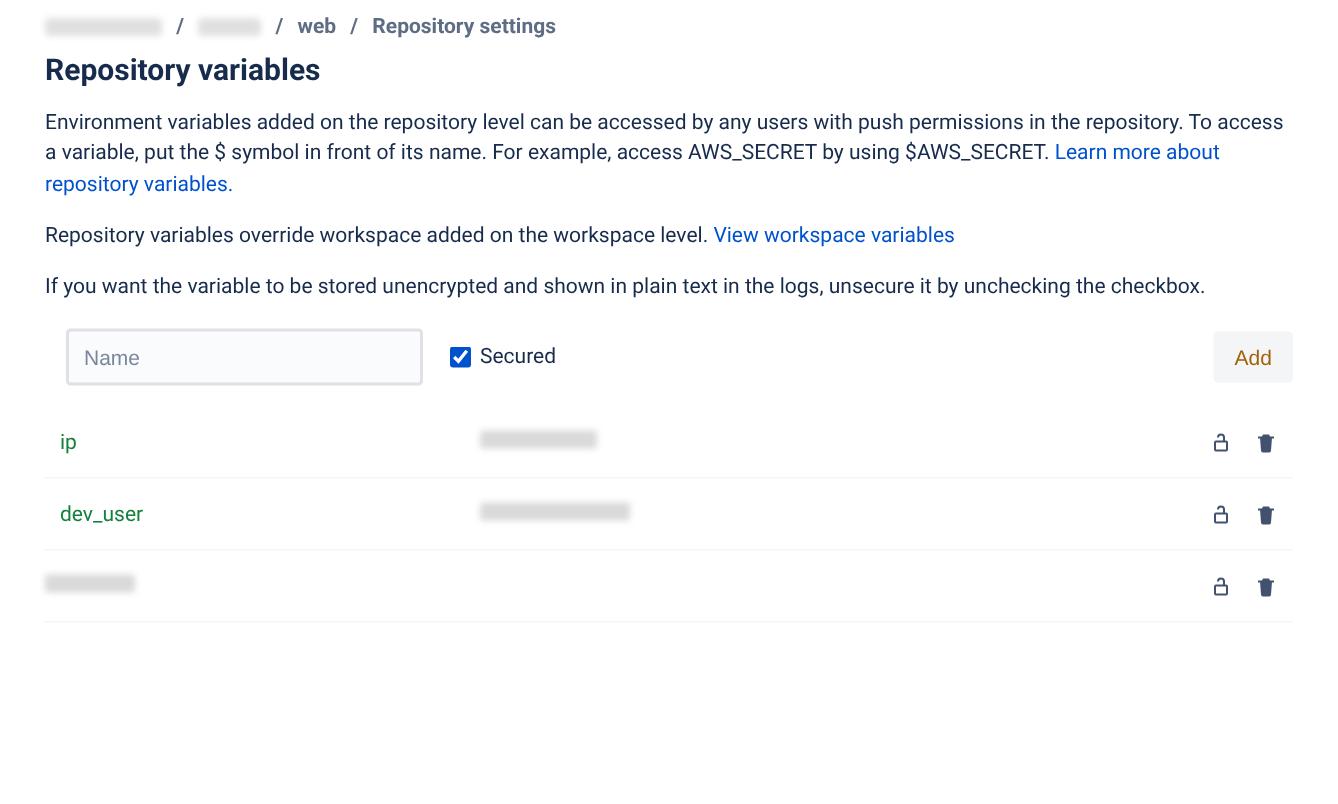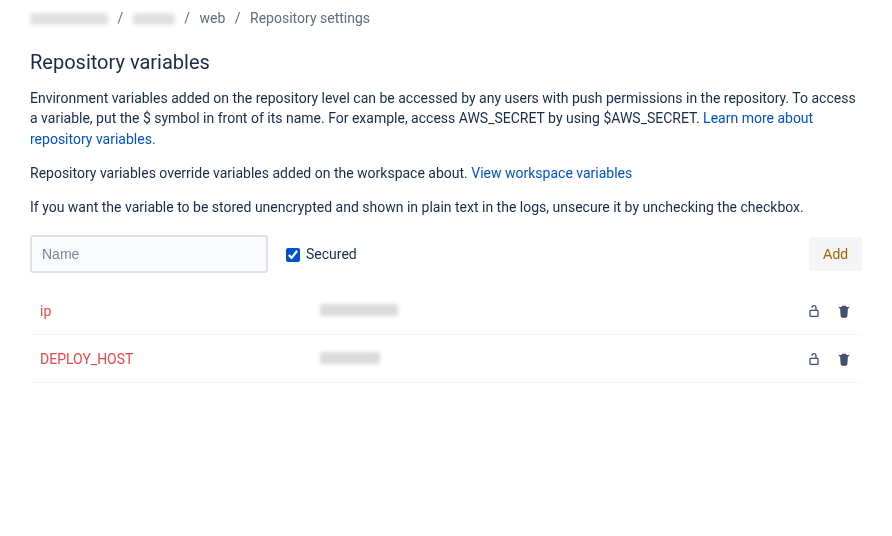--- a/index.html
+++ b/index.html
@@ -7,37 +7,38 @@
       font-family: -apple-system, BlinkMacSystemFont, "Segoe UI", Roboto, Helvetica, Arial, sans-serif;
       font-size: 14px;
       color: #172b4d;
       background: #fff;
       width: 892px;
       padding: 10px 30px 30px 30px;
     }
     .breadcrumb {
       font-size: 14px;
       color: #5e6c84;
-      margin-bottom: 24px;
+      margin-bottom: 8px;
+      font-weight: bold;
     }
     .breadcrumb .sep { margin: 0 6px; color: #5e6c84; }
     .breadcrumb .redact {
       display: inline-block;
       background: #e0e0e0;
       color: transparent;
       border-radius: 3px;
       filter: blur(2px);
       height: 12px;
       vertical-align: middle;
     }
     .r1 { width: 78px; }
     .r2 { width: 42px; }
     h1 {
       font-size: 20px;
-      font-weight: 400;
+      font-weight: 700;
       color: #172b4d;
       margin-bottom: 14px;
     }
     .intro p {
       font-size: 14px;
       color: #172b4d;
       line-height: 1.45;
       margin-bottom: 14px;
     }
     a.link { color: #0052cc; text-decoration: none; }
@@ -50,25 +51,26 @@
     }
     input.text-in {
       flex: 0 0 238px;
       height: 38px;
       padding: 8px 10px;
       border: 2px solid #dfe1e6;
       border-radius: 3px;
       font-size: 14px;
       color: #172b4d;
       background: #fafbfc;
+      margin-left: 14px;
     }
     input.text-in::placeholder { color: #7a869a; }
     .secured-wrap {
       display: flex;
-      align-items: flex-end;
+      align-items: center;
       gap: 6px;
       padding-left: 8px;
     }
     input[type=checkbox] {
       width: 14px; height: 14px;
       accent-color: #0052cc;
     }
     .spacer { flex: 1; }
     .add-btn {
       background: #f4f5f7;
@@ -85,21 +87,21 @@
     .var-row {
       display: flex;
       align-items: center;
       height: 48px;
       border-bottom: 1px solid #f4f5f7;
     }
     .var-name {
       flex: 0 0 290px;
       padding-left: 10px;
       font-size: 14px;
-      color: #ef4444;
+      color: #15803d;
     }
     .var-value {
       flex: 1;
       font-size: 14px;
       color: #172b4d;
     }
     .var-value .blurval {
       display: inline-block;
       background: #d9d9d9;
       color: transparent;
@@ -142,21 +144,21 @@
   <span>Repository settings</span>
 </div>
 
 <h1>Repository variables</h1>
 
 <div class="intro">
   <p>
     <span>Environment variables added on the repository level can be accessed by any users with push permissions in the repository. To access a variable, put the $ symbol in front of its name. For example, access AWS_SECRET by using $AWS_SECRET. </span><a class="link" href="#">Learn more about repository variables.</a>
   </p>
   <p>
-    <span>Repository variables override variables added on the workspace about. </span><a class="link" href="#">View workspace variables</a>
+    <span>Repository variables override workspace added on the workspace level. </span><a class="link" href="#">View workspace variables</a>
   </p>
   <p>If you want the variable to be stored unencrypted and shown in plain text in the logs, unsecure it by unchecking the checkbox.</p>
 </div>
 
 <div class="form-row">
   <input type="text" class="text-in" placeholder="Name" style="">
   <label class="secured-wrap">
     <input type="checkbox" checked="" style="">
     <span>Secured</span>
   </label>
@@ -175,21 +177,36 @@
           </svg>
 </button>
         <button class="icon-btn">
   <svg viewBox="0 0 24 24">
             <path d="M6 7h12l-1 13a2 2 0 0 1-2 2H9a2 2 0 0 1-2-2zM9 4h6l1 2h4v2H4V6h4z"></path>
           </svg>
 </button>
       </div>
     </div>
     <div class="var-row">
-      <div class="var-name">DEPLOY_HOST</div>
+      <div class="var-name">dev_user</div>
+      <div class="var-value"><span class="blurval bw2"></span></div>
+      <div class="var-actions">
+        <button class="icon-btn">
+  <svg viewBox="0 0 24 24">
+            <path d="M17 10h-1V7a4 4 0 0 0-8 0h2a2 2 0 1 1 4 0v3H7a2 2 0 0 0-2 2v7a2 2 0 0 0 2 2h10a2 2 0 0 0 2-2v-7a2 2 0 0 0-2-2zm0 9H7v-7h10z"></path>
+          </svg>
+</button>
+        <button class="icon-btn">
+  <svg viewBox="0 0 24 24">
+            <path d="M6 7h12l-1 13a2 2 0 0 1-2 2H9a2 2 0 0 1-2-2zM9 4h6l1 2h4v2H4V6h4z"></path>
+          </svg>
+</button>
+      </div>
+    </div>
+    <div class="var-row">
       <div class="var-value"><span class="blurval bw3"></span></div>
       <div class="var-actions">
         <button class="icon-btn">
   <svg viewBox="0 0 24 24">
             <path d="M17 10h-1V7a4 4 0 0 0-8 0h2a2 2 0 1 1 4 0v3H7a2 2 0 0 0-2 2v7a2 2 0 0 0 2 2h10a2 2 0 0 0 2-2v-7a2 2 0 0 0-2-2zm0 9H7v-7h10z"></path>
           </svg>
 </button>
         <button class="icon-btn">
   <svg viewBox="0 0 24 24">
             <path d="M6 7h12l-1 13a2 2 0 0 1-2 2H9a2 2 0 0 1-2-2zM9 4h6l1 2h4v2H4V6h4z"></path>

